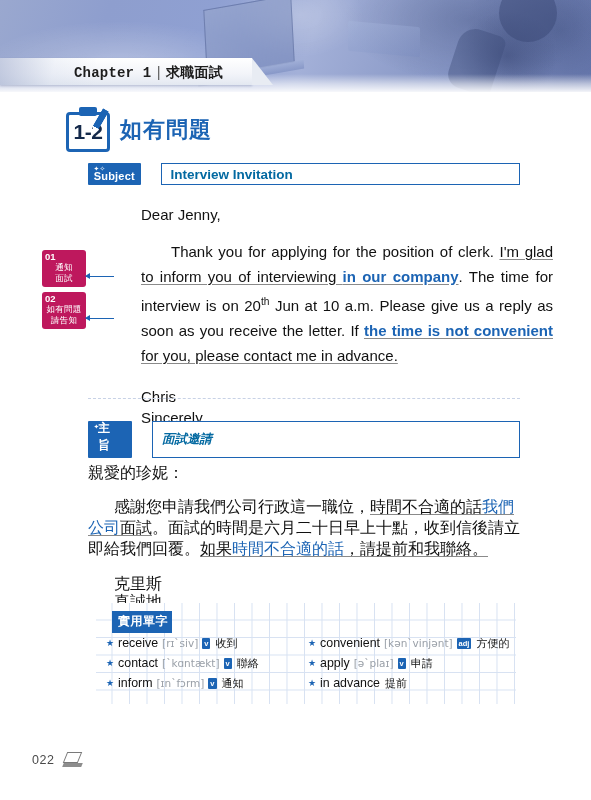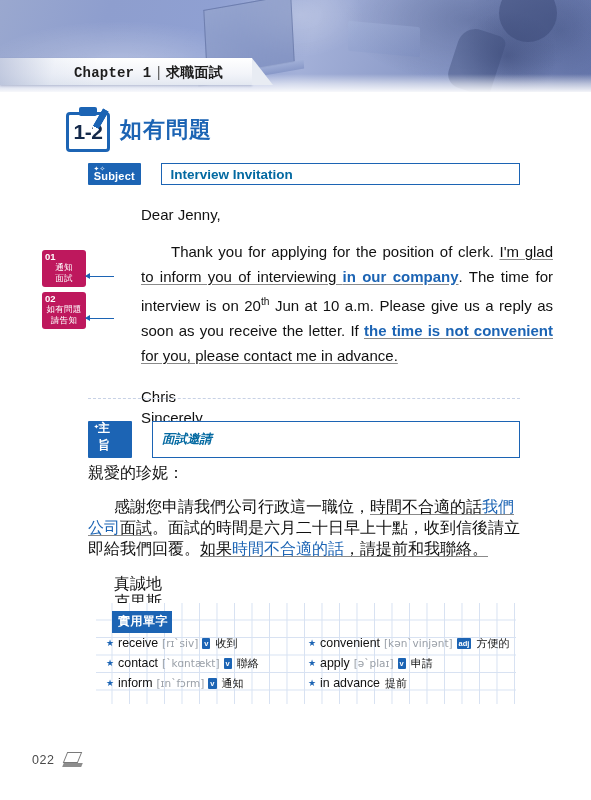--- a/index.html
+++ b/index.html
@@ -491,22 +491,22 @@
     <span class="badge-sparkle"><i>✦</i><i>✧</i></span>
     <span>主旨</span>
   </div>
   <div class="subject-field cn" style="width:374px;">面試邀請</div>
 </div>
 
 <div class="cn-letter">
   <p class="cn-greet">親愛的珍妮：</p>
   <p><span class="cn-indent"></span><span>感謝您申請我們公司行政這一職位，</span><span class="u">時間不合適的話</span><span class="u hl" style="font-weight:normal">我們公司</span><span class="u">面試</span><span>。面試的時間是六月二十日早上十點，收到信後請立即給我們回覆。</span><span class="u">如果</span><span class="u hl" style="font-weight:normal">時間不合適的話</span><span class="u">，請提前和我聯絡。</span></p>
   <div class="cn-sign">
+    <div>克里斯</div>
     <div>真誠地</div>
-    <div>克里斯</div>
   </div>
 </div>
 
 <div class="vocab">
   <div class="vocab-title">實用單字</div>
   <div class="vocab-cols">
     <div class="vocab-col">
 
       <div class="vocab-item">
         <span class="star">★</span>

